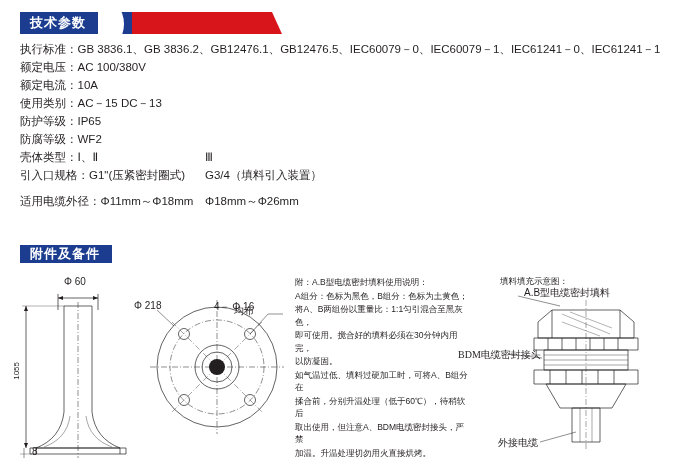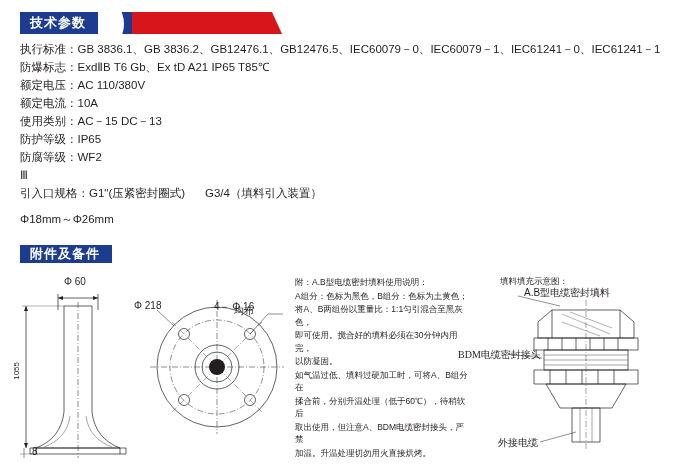--- a/index.html
+++ b/index.html
@@ -129,52 +129,50 @@
     <div class="sh-wave"></div>
     <div class="sh-red"></div>
   </div>
 
   <div class="spec-list">
     <div class="spec-row">
       <span class="spec-label">执行标准：</span>
       <span class="spec-value">GB 3836.1、GB 3836.2、GB12476.1、GB12476.5、IEC60079－0、IEC60079－1、IEC61241－0、IEC61241－1</span>
     </div>
     <div class="spec-row">
-      <span class="spec-label">防爆标志：</span>
-      <span class="spec-value">ExdⅡB T6 Gb、Ex tD A21 IP65 T85℃</span>
-    </div>
-    <div class="spec-row">
       <span class="spec-label">额定电压：</span>
-      <span class="spec-value">AC 110/380V</span>
+      <span class="spec-value">AC 100/380V</span>
     </div>
     <div class="spec-row">
       <span class="spec-label">额定电流：</span>
       <span class="spec-value">10A</span>
     </div>
     <div class="spec-row">
       <span class="spec-label">使用类别：</span>
       <span class="spec-value">AC－15  DC－13</span>
     </div>
     <div class="spec-row">
       <span class="spec-label">防护等级：</span>
       <span class="spec-value">IP65</span>
     </div>
     <div class="spec-row">
       <span class="spec-label">防腐等级：</span>
       <span class="spec-value">WF2</span>
     </div>
 
     <div class="spec-row two-col">
+      <span class="c1"><span>壳体类型：</span><span>Ⅰ、Ⅱ</span></span>
       <span class="c2">Ⅲ</span>
     </div>
     <div class="spec-row two-col">
       <span class="c1"><span>引入口规格：</span><span>G1"(压紧密封圈式)</span></span>
       <span class="c2">G3/4（填料引入装置）</span>
     </div>
     <div class="spec-row two-col" style="margin-top:8px;">
+      <span class="c1"><span>适用电缆外径：</span><span>Φ11mm～Φ18mm</span></span>
       <span class="c2">Φ18mm～Φ26mm</span>
     </div>
   </div>
 
   <div class="section-header" style="left:20px; top:243px;align-items:center;">
     <div class="sh-blue">附件及备件</div>
     <div class="sh-wave"></div>
     <div class="sh-red"></div>
   </div>
 

